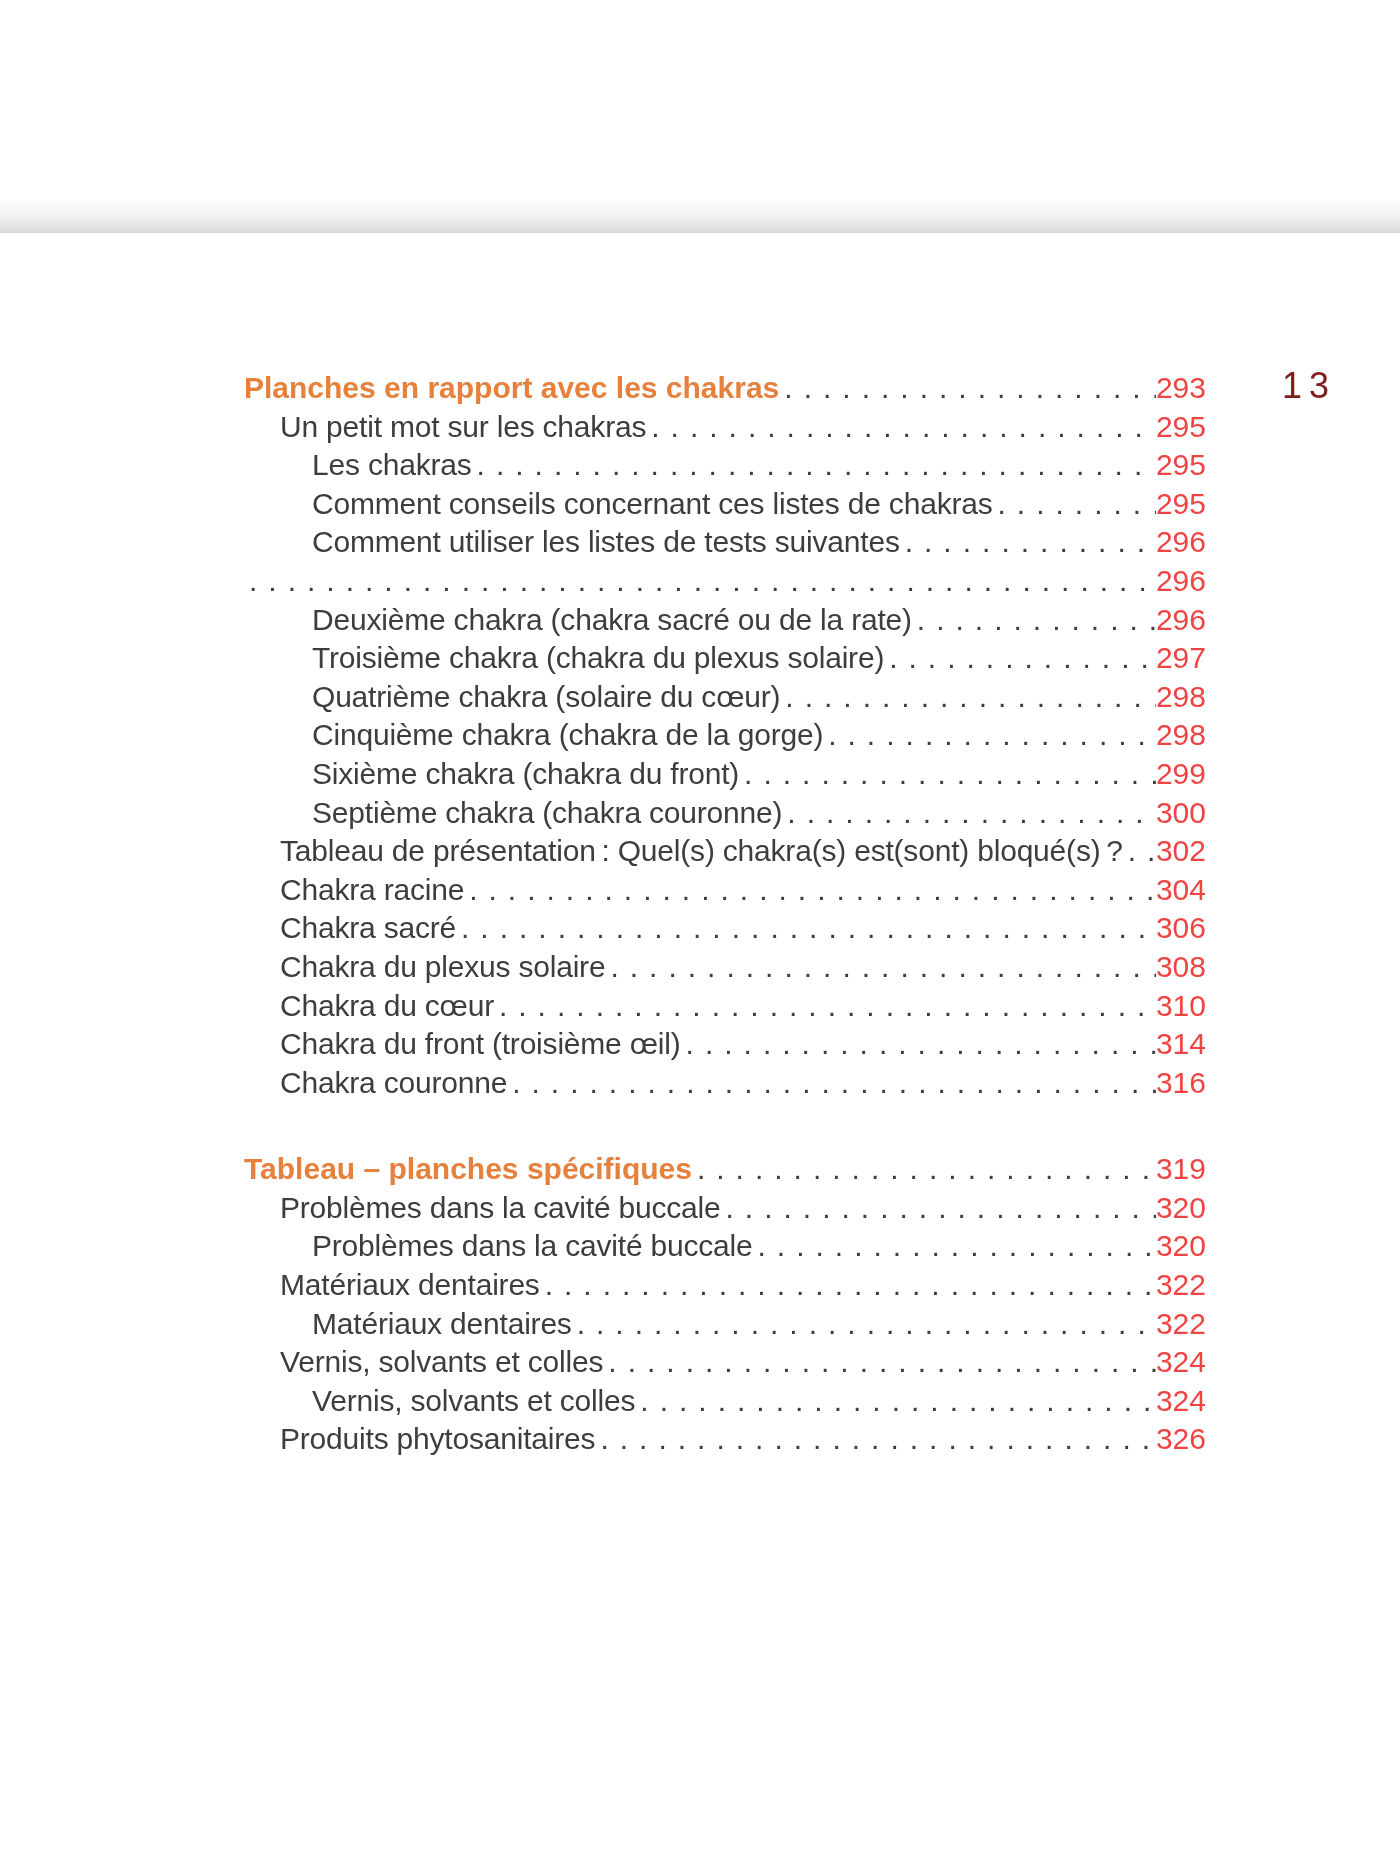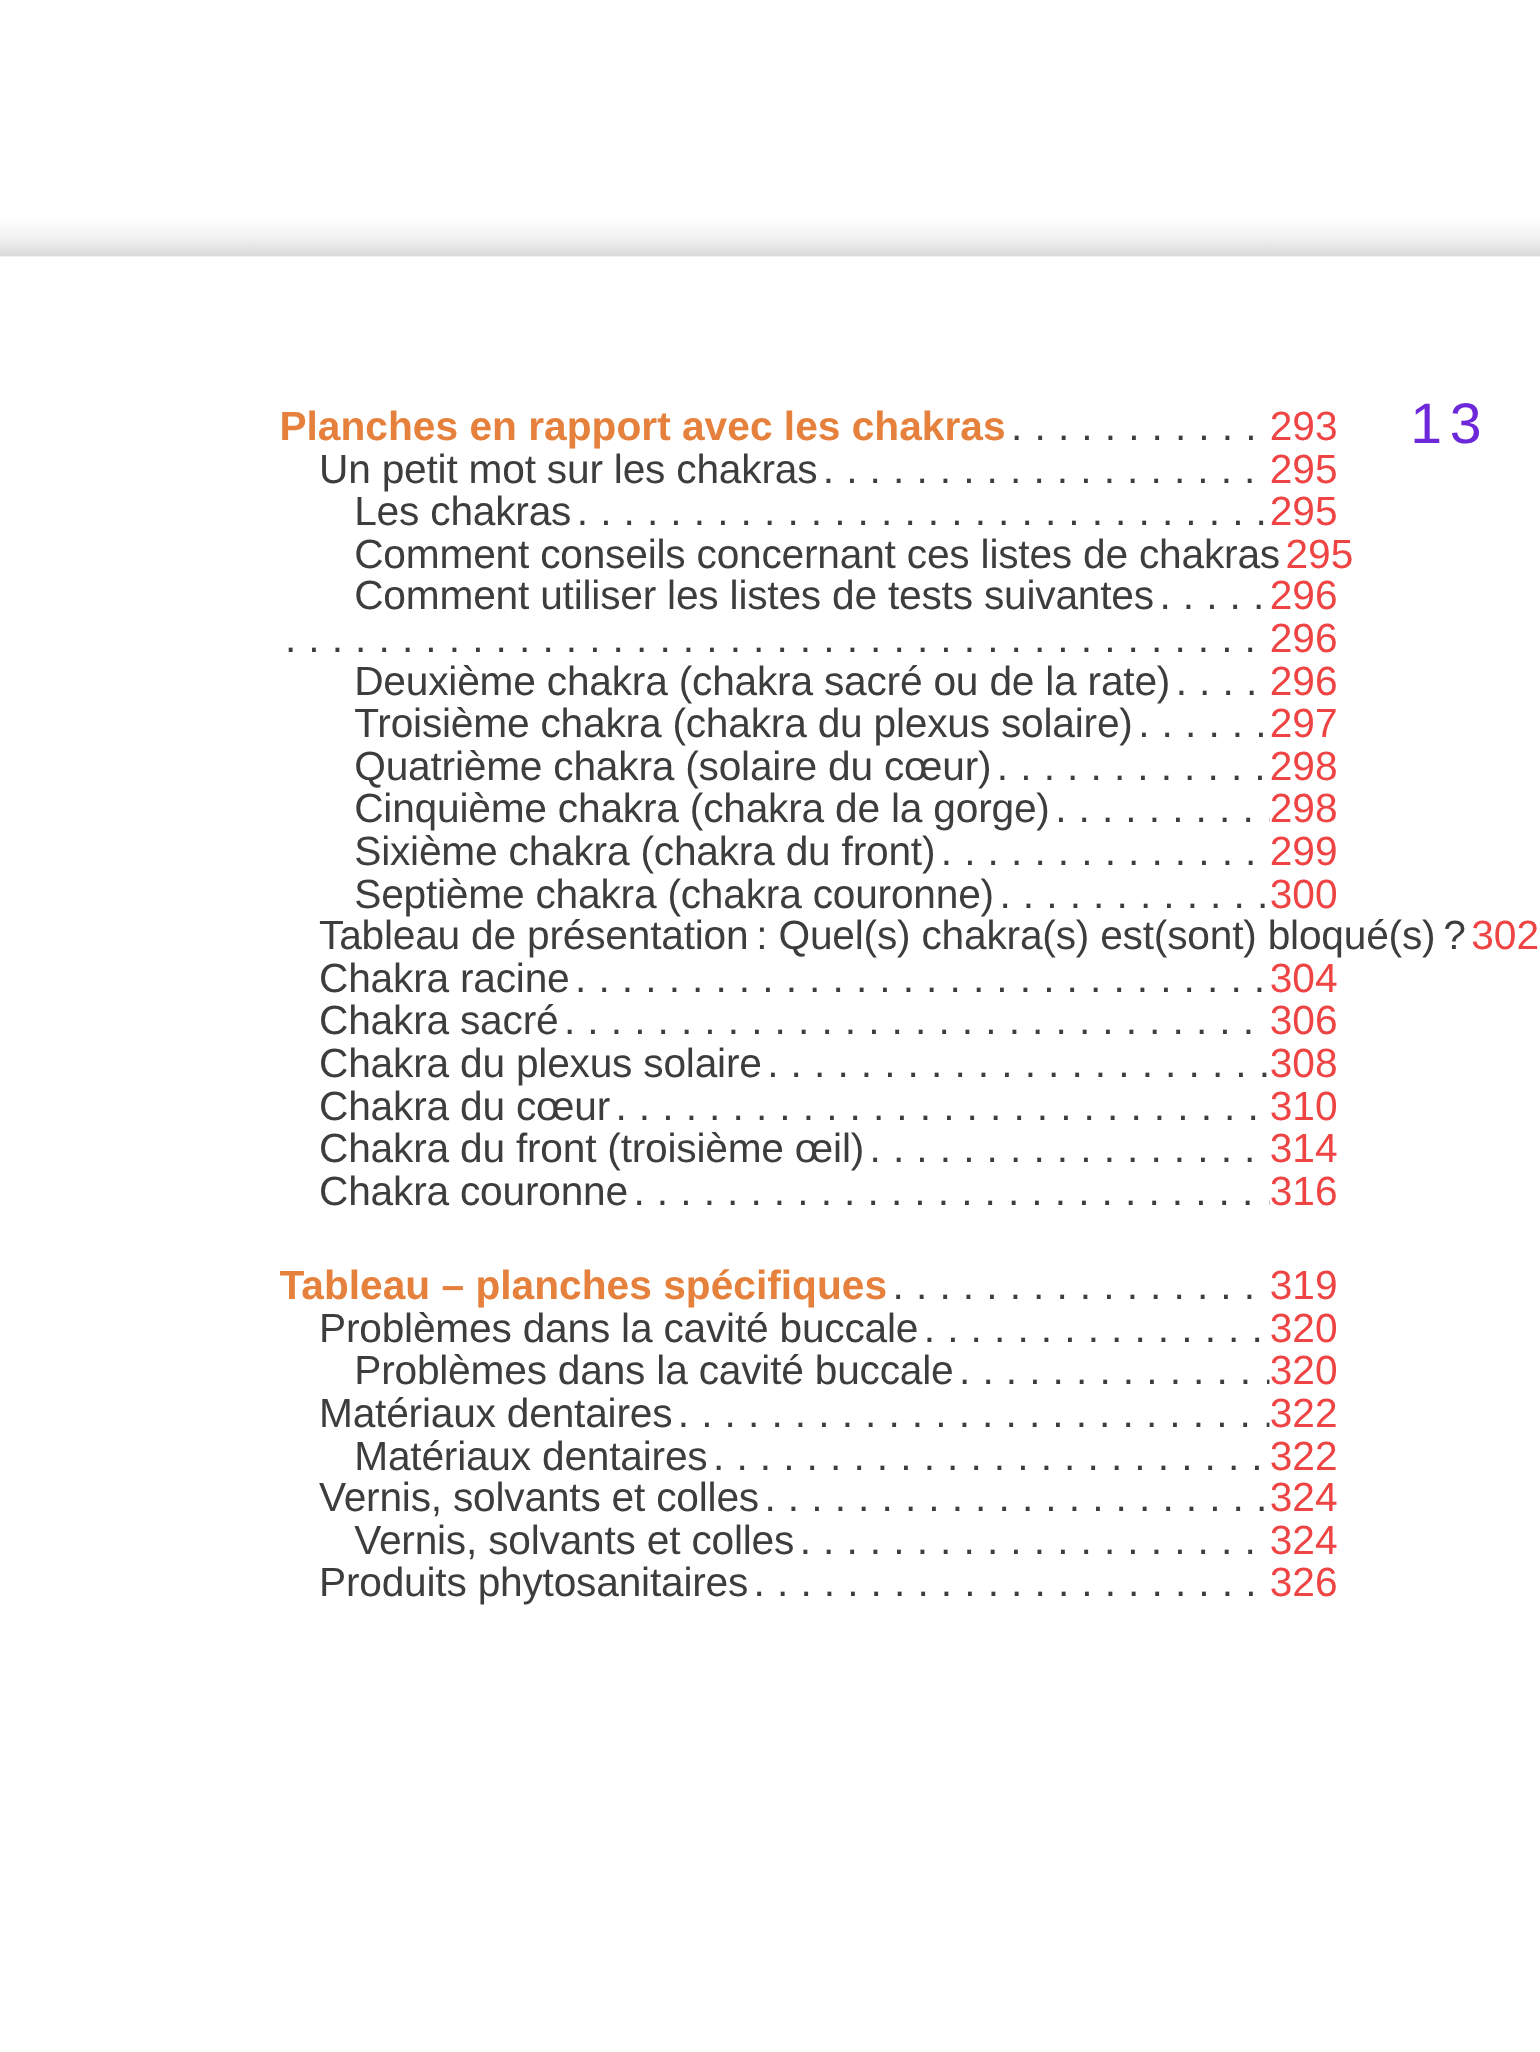--- a/index.html
+++ b/index.html
@@ -25,33 +25,33 @@
     height: 34px;
     background: linear-gradient(180deg, #ffffff 0%, #f1f1f1 55%, #dadada 100%);
     border-bottom: 1px solid #d2d2d2;
   }
 
   
   .folio {
     position: absolute;
     left: 1282px;
     top: 366px;
-    font-size: 52px;
+    font-size: 36px;
     line-height: 40px;
     letter-spacing: 7px;
-    color: #6d28d9;
+    color: #7f1d1d;
   }
 
   
   .toc {
     position: absolute;
-    left: 254px;
+    left: 244px;
     top: 369px;
     width: 962px;
-    font-size: 37px;
+    font-size: 30px;
   }
   .toc-row {
     display: flex;
     align-items: baseline;
     line-height: 38.6px;
     height: 38.6px;
     white-space: nowrap;
   }
   .toc-row .label {
     flex: 0 0 auto;

